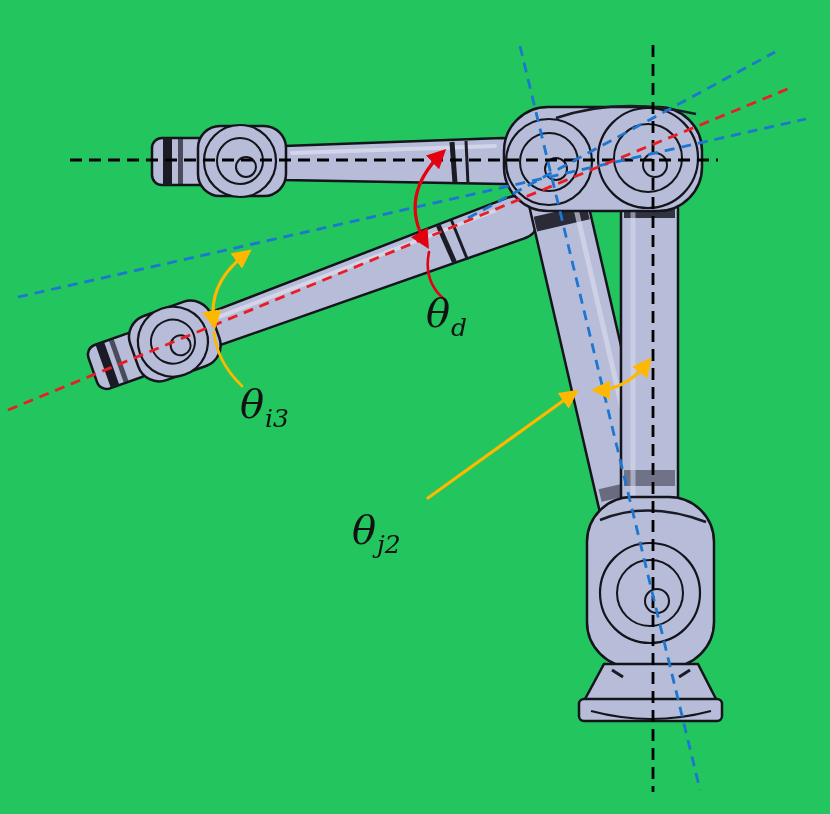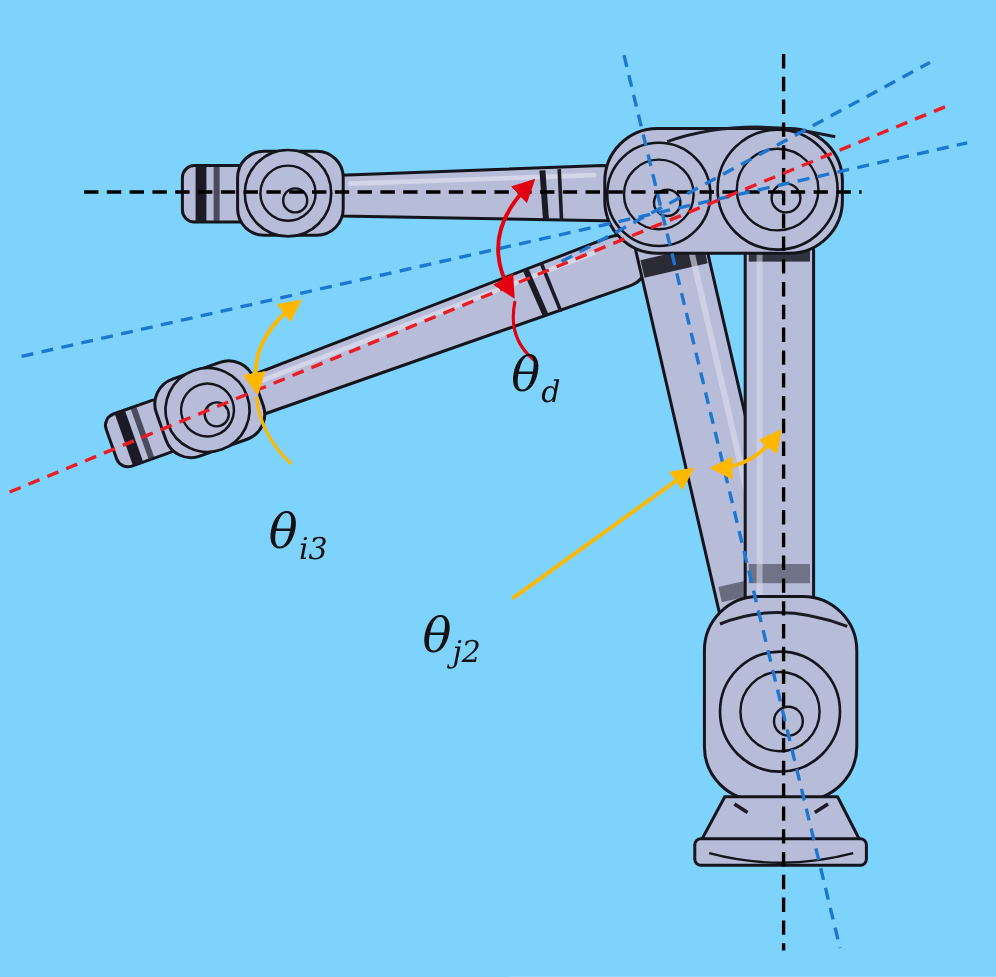--- a/index.html
+++ b/index.html
@@ -1,21 +1,21 @@
 <!DOCTYPE html>
 <html><head>
 <meta charset="utf-8">
 <style>
   html, body { margin: 0; padding: 0; }
   body { width: 830px; height: 814px; background: #ffffff; }
   .stage {
     position: relative;
     width: 830px;
     height: 814px;
-    background: #7dd3fc;
+    background: #22c55e;
     overflow: hidden;
     font-family: "DejaVu Serif", serif;
   }
   .stage svg { position: absolute; left: 0; top: 0; }
 
   
   .body-fill   { fill: #b7bcd8; stroke: #14141c; stroke-width: 2.5; }
   .body-fill-t { fill: #b7bcd8; stroke: #14141c; stroke-width: 2.2; }
   .inner-ring  { fill: none;    stroke: #14141c; stroke-width: 2;   }
   .dark-band   { fill: #1b1b26; stroke: none; }
@@ -136,21 +136,21 @@
 
       <path d="M428 498 L574 393" stroke="#ffb800" stroke-width="3.2" marker-end="url(#ah-yel)"></path>
       <path d="M597 390 Q626 390 648 362" stroke="#ffb800" stroke-width="3.2" marker-start="url(#ah-yel)" marker-end="url(#ah-yel)"></path>
     </g>
   </svg>
 
   <div class="angle-label" style="left:426px; top:293px;">
     <span class="base">θ</span><span class="sub">d</span>
   </div>
 
-  <div class="angle-label" style="left:224px; top:384px;margin-top:40px;">
+  <div class="angle-label" style="left:240px; top:384px;">
     <span class="base">θ</span><span class="sub">i3</span>
   </div>
 
   <div class="angle-label" style="left:352px; top:510px;">
     <span class="base">θ</span><span class="sub">j2</span>
   </div>
 
 </div>
 
 </body></html>

